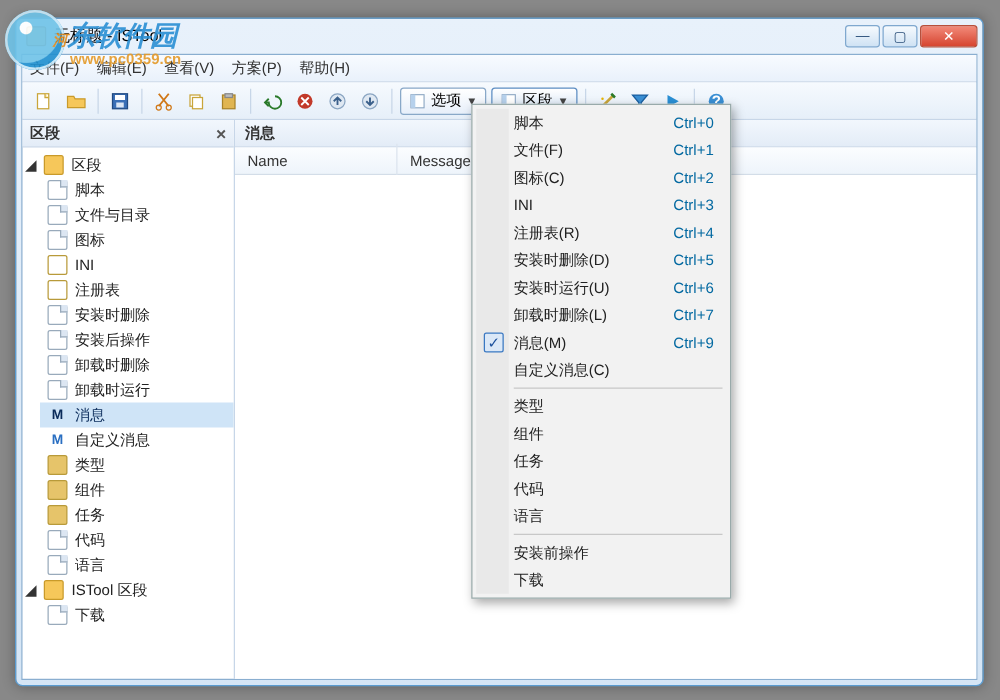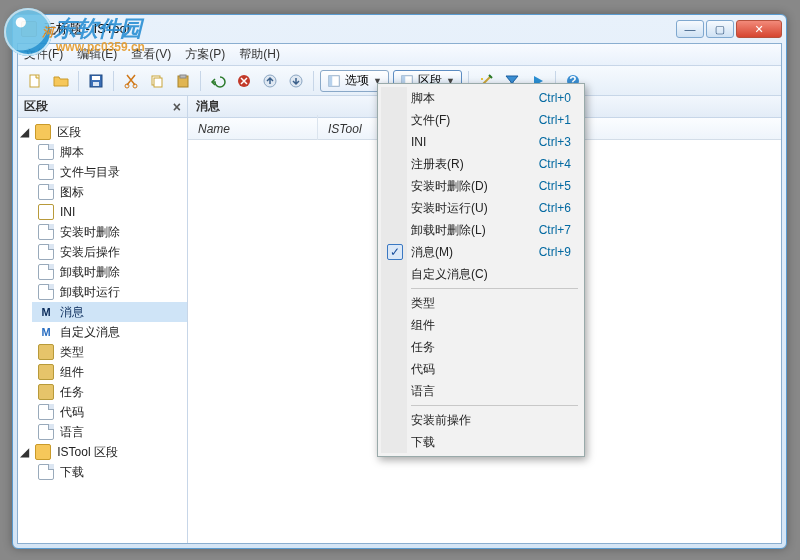--- a/index.html
+++ b/index.html
@@ -51,21 +51,21 @@
 .ico.mm { background:none; border:none; color:#2a6fc2; font-weight:bold; font-size:11px; display:flex; align-items:center; justify-content:center;}
 .ico.comp { background:#e6c46a; border:1px solid #b89a3a; border-radius:3px;}
 .tree li.sel { background:#cfe4f7; }
 .tree li.sel span { color:#0a2b5a; }
 
 .content { flex:1; display:flex; flex-direction:column; }
 .cont-hd { height:22px; display:flex; align-items:center; padding:0 8px;
   background:linear-gradient(#f2f7fd,#e3ecf7); border-bottom:1px solid #c7d6e8; font-weight:bold; color:#333;}
 .list-hd { height:22px; display:flex; align-items:center; border-bottom:1px solid #d3dde8;
   background:linear-gradient(#fbfdff,#eef4fb); }
-.list-hd .col { padding:14px 10px; height:100%; display:flex; align-items:center; border-right:1px solid #dbe4ee; color:#333;font-style:italic;}
+.list-hd .col { padding:14px 10px; height:100%; display:flex; align-items:center; border-right:1px solid #dbe4ee; color:#333;}
 .list-hd .col:first-child{ width:130px } .list-hd .col:nth-child(2){ width:90px }
 .list-body { flex:1; background:#fff; }
 
 .popup { position:absolute; left:377px; top:83px; width:208px;
   background:#f2f2f2; border:1px solid #9aa; box-shadow:2px 3px 8px rgba(0,0,0,.35);
   padding:3px; }
 .popup .stripe { position:absolute; left:3px; top:3px; bottom:3px; width:26px; background:#e9e9e9; }
 .popup .item { position:relative; height:22px; display:flex; align-items:center; padding-left:30px; color:#222;}
 .popup .item .sc { margin-left:auto; padding-right:10px; color:#0369a1;}
 .popup .div { height:1px; background:#c8c8c8; margin:3px 3px 3px 30px; }
@@ -236,20 +236,24 @@
               </li>
               <li>
                 <span class="ico doc"></span>
                 <span>图标</span>
               </li>
               <li>
                 <span class="ico ini"></span>
                 <span>INI</span>
               </li>
               <li>
+                <span class="ico reg"></span>
+                <span>注册表</span>
+              </li>
+              <li>
                 <span class="ico doc"></span>
                 <span>安装时删除</span>
               </li>
               <li>
                 <span class="ico doc"></span>
                 <span>安装后操作</span>
               </li>
               <li>
                 <span class="ico doc"></span>
                 <span>卸载时删除</span>
@@ -297,39 +301,43 @@
                 <span class="ico doc"></span>
                 <span>下载</span>
               </li>
             </ul>
           </div>
       </div>
       <div class="content">
         <div class="cont-hd">消息</div>
         <div class="list-hd">
           <div class="col">Name</div>
-          <div class="col">ISTool</div>
+          <div class="col">Message</div>
         </div>
         <div class="list-body"></div>
       </div>
     </div>
   </div>
 </div>
 
 <div class="popup" id="popup">
   <div class="stripe"></div>
 <div class="item">
       <span>脚本</span>
       <span class="sc">Ctrl+0</span>
     </div>
     <div class="item">
       <span>文件(F)</span>
       <span class="sc">Ctrl+1</span>
     </div>
     <div class="item">
+      <span>图标(C)</span>
+      <span class="sc">Ctrl+2</span>
+    </div>
+    <div class="item">
       <span>INI</span>
       <span class="sc">Ctrl+3</span>
     </div>
     <div class="item">
       <span>注册表(R)</span>
       <span class="sc">Ctrl+4</span>
     </div>
     <div class="item">
       <span>安装时删除(D)</span>
       <span class="sc">Ctrl+5</span>

